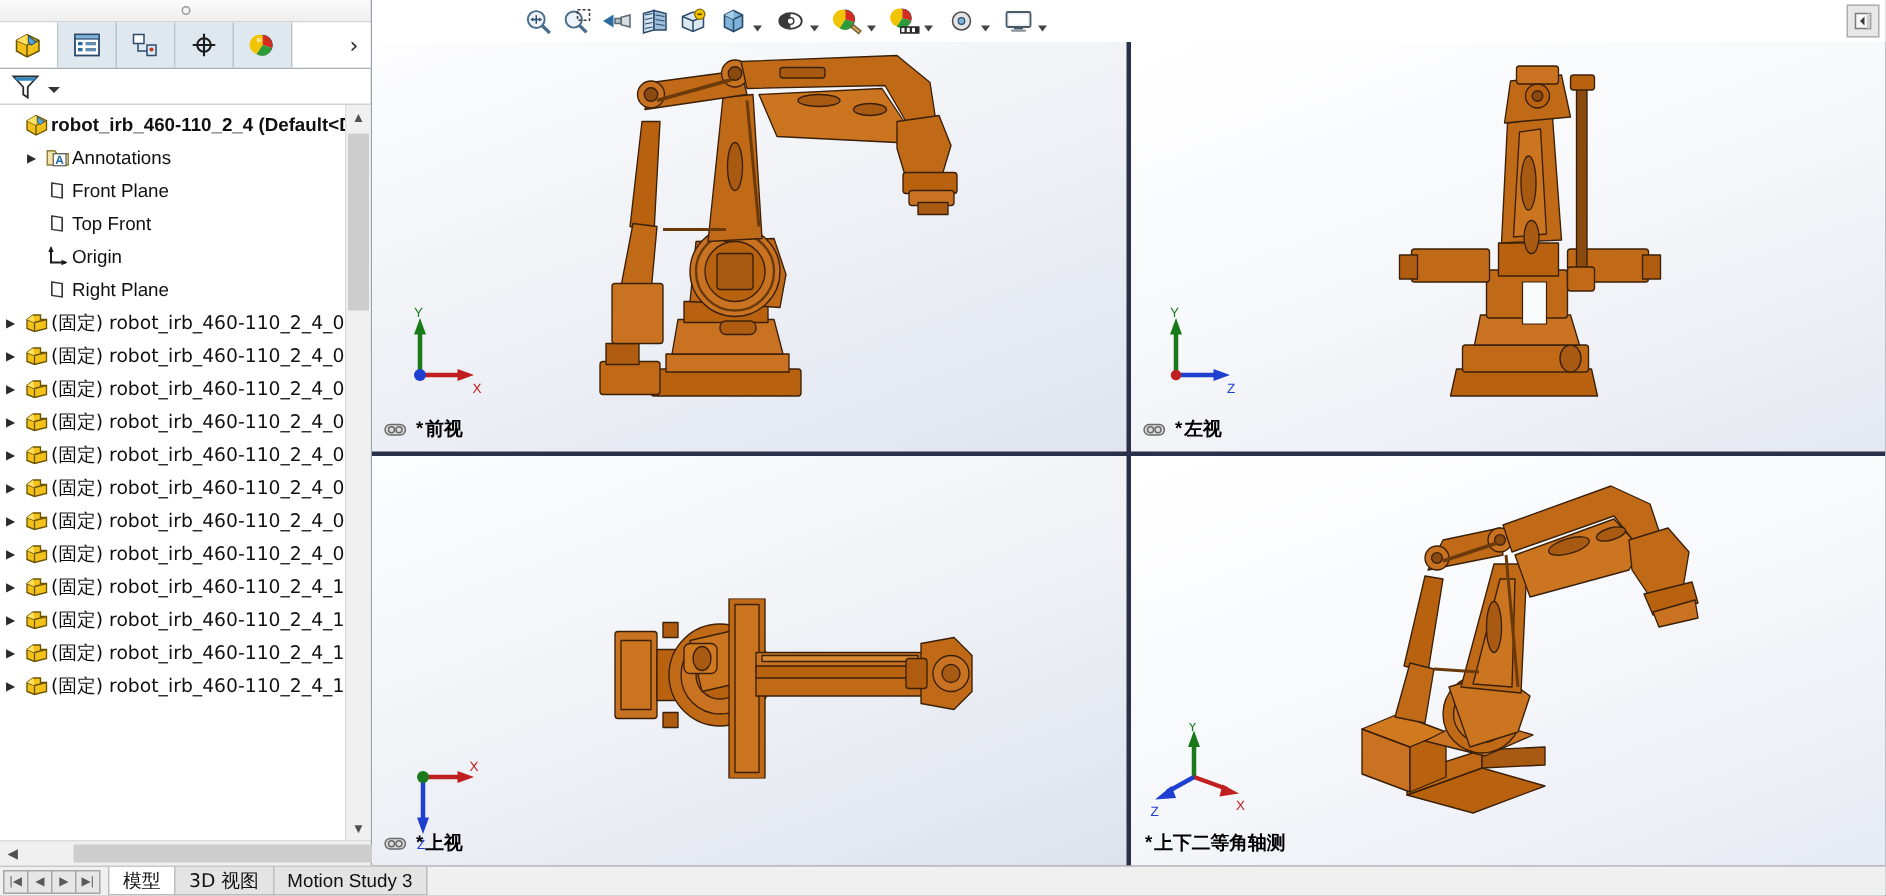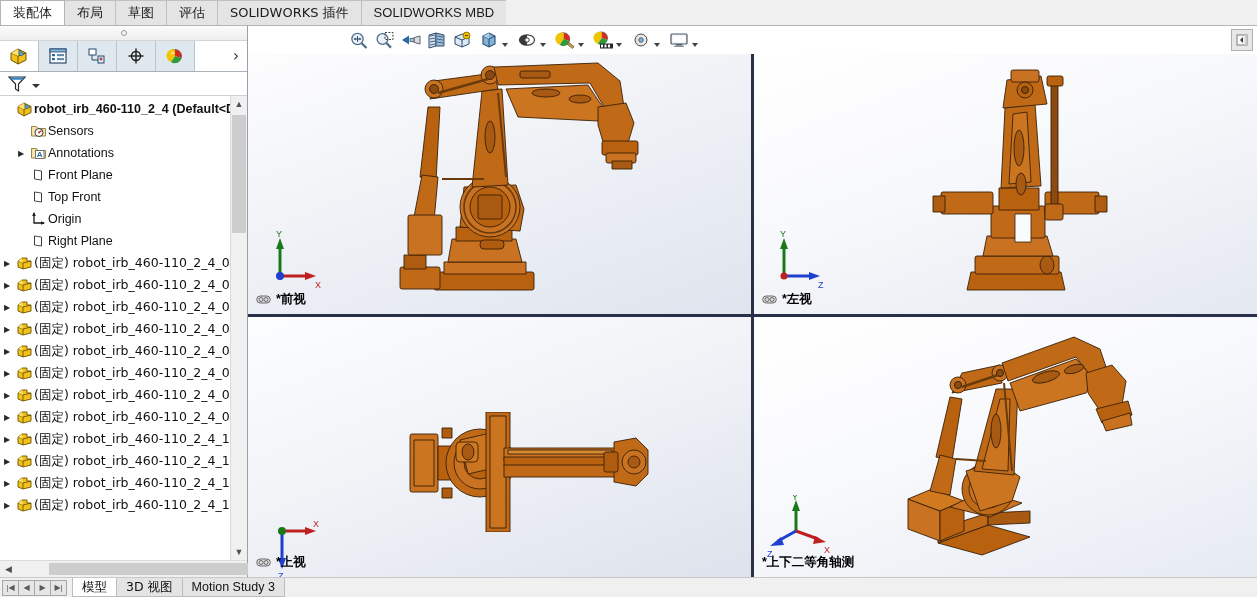--- a/index.html
+++ b/index.html
@@ -238,21 +238,21 @@
   .vp.vp-bl { background: linear-gradient(160deg, #fcfdfe 0%, #f1f3f7 45%, #dde2ec 100%); }
   .vp.vp-br { background: linear-gradient(160deg, #ffffff 0%, #f8f9fc 45%, #e6eaf2 100%); }
 
   .vp-label {
     position: absolute;
     left: 8px; bottom: 6px;
     display: flex; align-items: center;
     font-size: 12.5px;
     font-weight: bold;
     color: #000000;
-    font-family: Liberation Sans, sans-serif;
+    font-family: Liberation Mono, monospace;
     white-space: nowrap;
     z-index: 4;
     margin-top: 32px;
   }
   .vp-label .linkico { margin-right: 5px; display: flex; align-items: center; }
 
   .triad {
     position: absolute;
     z-index: 3;
   }
@@ -302,31 +302,20 @@
   }
   .sb-tab.active { background: #ffffff; }
   .sb-tab.cjk { font-family: "DejaVu Sans", sans-serif; }
   .sb-rest { flex: 1 1 auto; }
 </style>
 </head>
 <body>
 
 <div id="app">
 
-  <div class="ribbon-tabs">
-    <div id="ribbon-tabs-host" style="display:flex;align-items:flex-end;">
-        <div class="ribbon-tab active cjk">装配体</div>
-        <div class="ribbon-tab cjk">布局</div>
-        <div class="ribbon-tab cjk">草图</div>
-        <div class="ribbon-tab cjk">评估</div>
-        <div class="ribbon-tab cjk">SOLIDWORKS 插件</div>
-        <div class="ribbon-tab">SOLIDWORKS MBD</div>
-      </div>
-    <div class="ribbon-tabs-filler"></div>
-  </div>
 
   <div class="body-row">
 
     <div class="left-panel">
 
       <div class="splitter-handle">
         <div class="splitter-dot"></div>
       </div>
 
       <div class="fm-tabs">
@@ -392,32 +381,20 @@
               <span class="expander"></span>
               <span class="tico">
                 <svg width="17" height="16" viewBox="0 0 17 16">
                   <path d="M2 5.5 L8 2 L15 5.5 L15 11.5 L8 15 L2 11.5 Z" fill="#f2c21a" stroke="#6b5400" stroke-width="0.9"></path>
                   <path d="M2 5.5 L8 8.5 L15 5.5 M8 8.5 L8 15" fill="none" stroke="#6b5400" stroke-width="0.9"></path>
                   <path d="M8 2 L8 8.5 L2 5.5 Z" fill="#ffe066"></path>
                   <path d="M9 3 L13.5 6 L11 8 L9 6.5 Z" fill="#5aa4d8" stroke="#245a80" stroke-width="0.6"></path>
                 </svg>
               </span>
               <span class="tlabel">robot_irb_460-110_2_4  (Default&lt;D</span>
-            </div>
-            <div class="tree-row indent1">
-              <span class="expander"></span>
-              <span class="tico">
-                <svg width="17" height="16" viewBox="0 0 17 16">
-                  <path d="M1.5 3.5 L6.5 3.5 L8 5.5 L15.5 5.5 L15.5 13 L1.5 13 Z" fill="#f6e3a8" stroke="#8a7a3a" stroke-width="0.9"></path>
-                  <circle cx="9" cy="9.5" r="4" fill="#ffffff" stroke="#3a3a3a" stroke-width="1"></circle>
-                  <path d="M9 9.5 L11.6 7.6" stroke="#c62828" stroke-width="1.2"></path>
-                  <circle cx="9" cy="9.5" r="1" fill="#c62828"></circle>
-                </svg>
-              </span>
-              <span class="tlabel">Sensors</span>
             </div>
             <div class="tree-row indent1">
               <span class="expander">▶</span>
               <span class="tico">
                 <svg width="17" height="16" viewBox="0 0 17 16">
                   <path d="M1.5 3.5 L6.5 3.5 L8 5.5 L15.5 5.5 L15.5 13 L1.5 13 Z" fill="#f6e3a8" stroke="#8a7a3a" stroke-width="0.9"></path>
                   <rect x="5.5" y="5.5" width="8.5" height="8" fill="#ffffff" stroke="#5a5a5a" stroke-width="0.8"></rect>
                   <text x="9.7" y="12.2" font-size="8" font-weight="bold" fill="#2b6ca3" text-anchor="middle" font-family="Liberation Sans, sans-serif">A</text>
                 </svg>
               </span>

